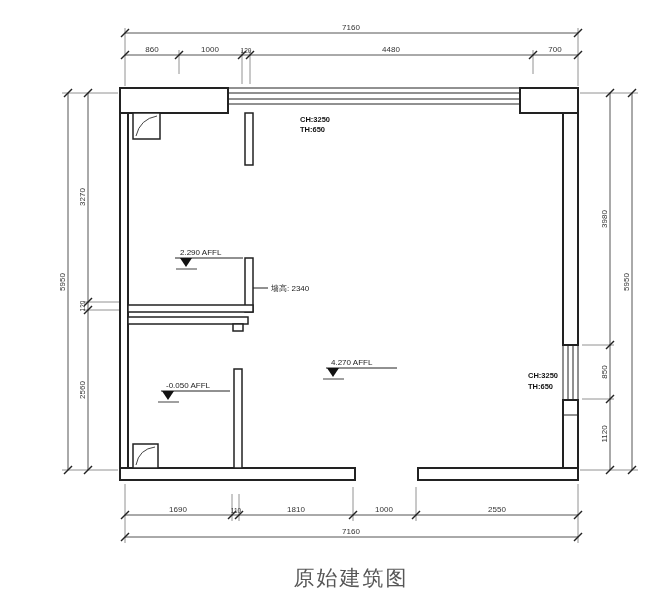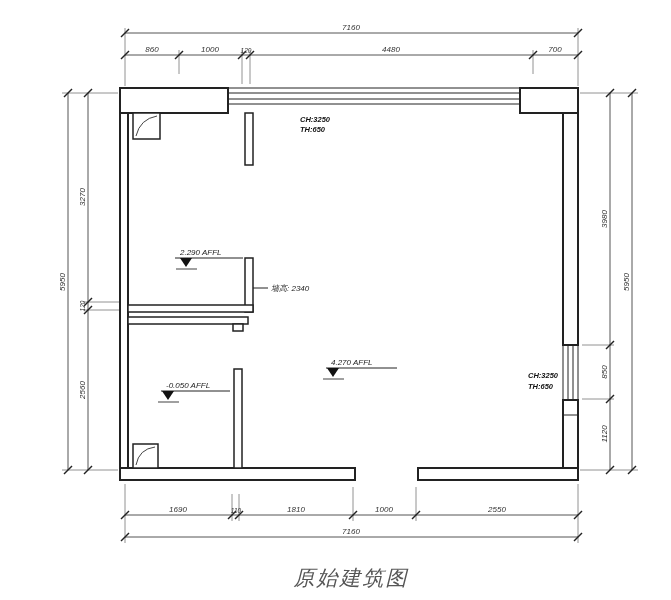--- a/index.html
+++ b/index.html
@@ -2,21 +2,20 @@
 <html><head>
 <meta charset="utf-8">
 <style>
   html,body{margin:0;padding:0;background:#ffffff;}
   .canvas{
     position:relative;
     width:671px;height:600px;
     background:#ffffff;
     font-family:"Liberation Sans", sans-serif;
     overflow:hidden;
-    font-style:italic;
   }
   svg text{
     font-family:"Liberation Sans", sans-serif;
     fill:#333333;
   }
   .dim-label{font-size:8px;}
   .dim-label-small{font-size:6.5px;}
   .anno-label{font-size:8px; fill:#222;}
   .bold-label{font-size:7.5px; font-weight:bold; fill:#111;}
   .title-text{

